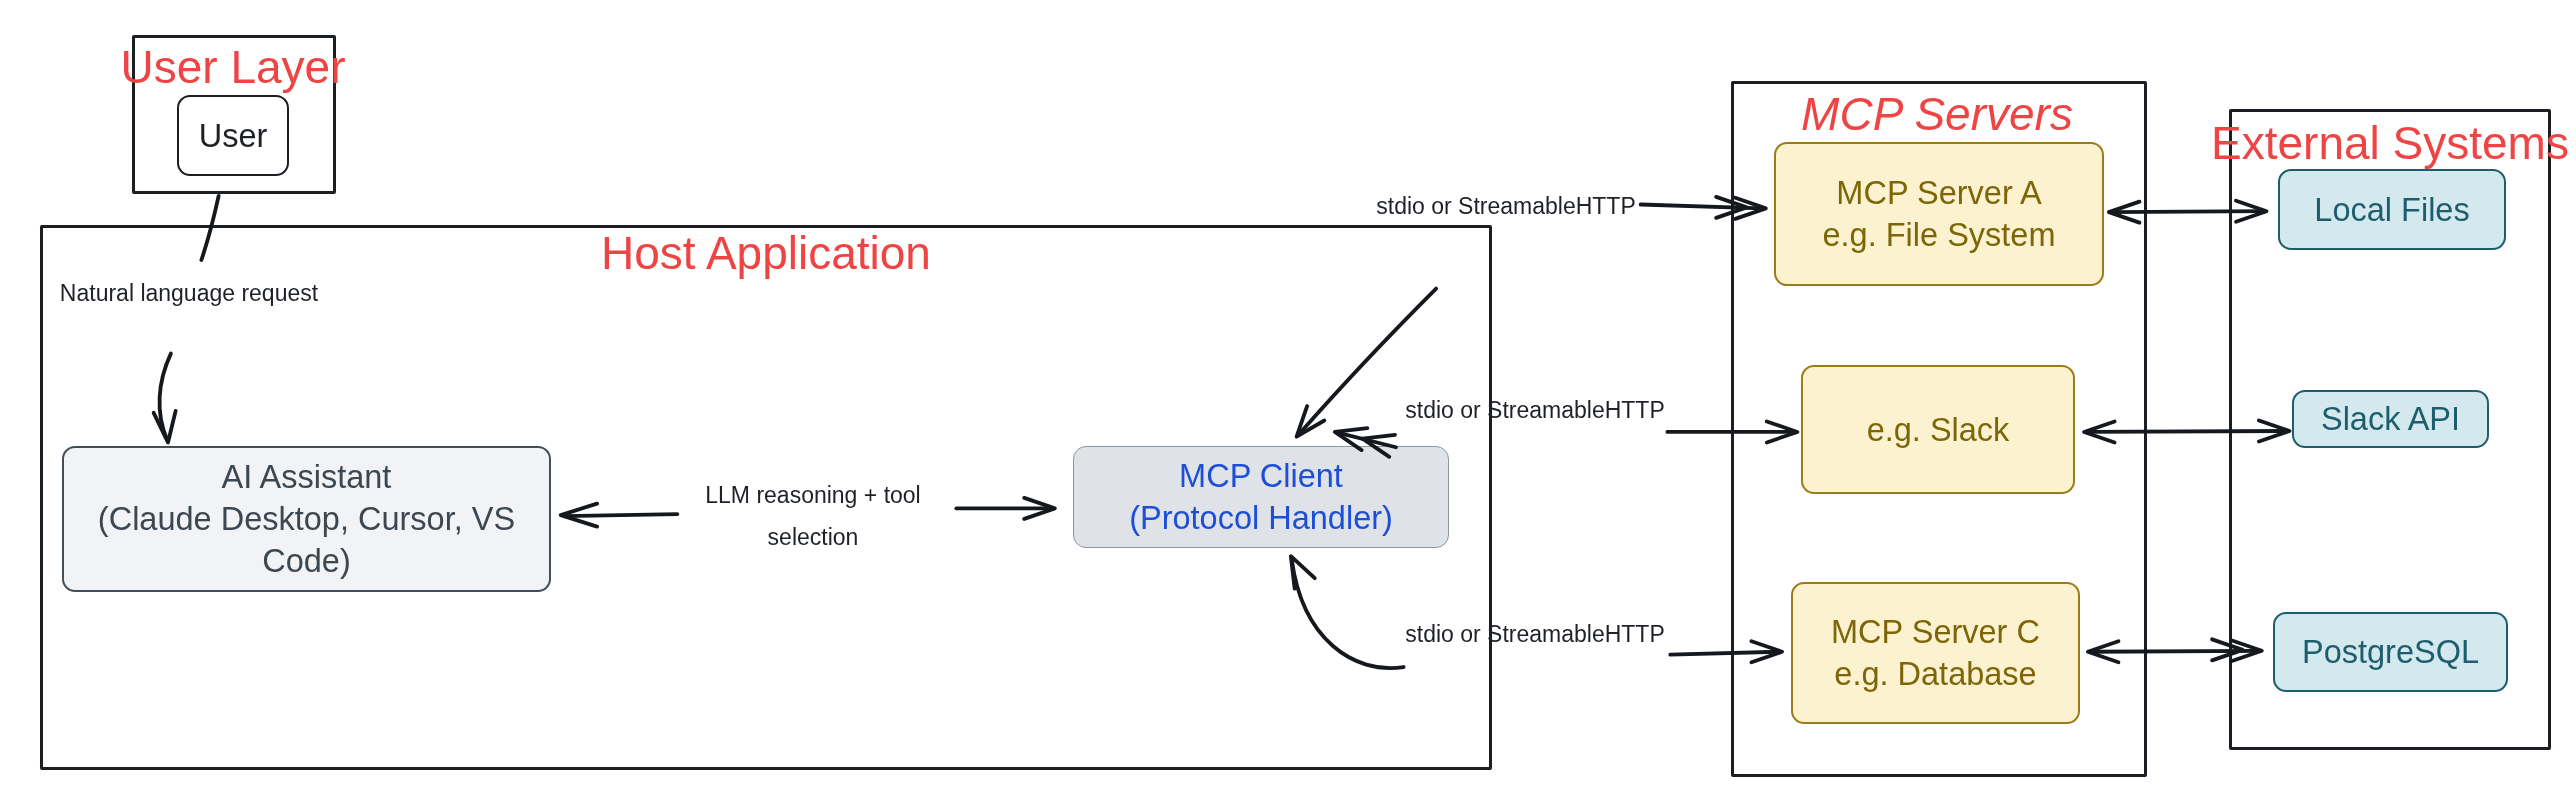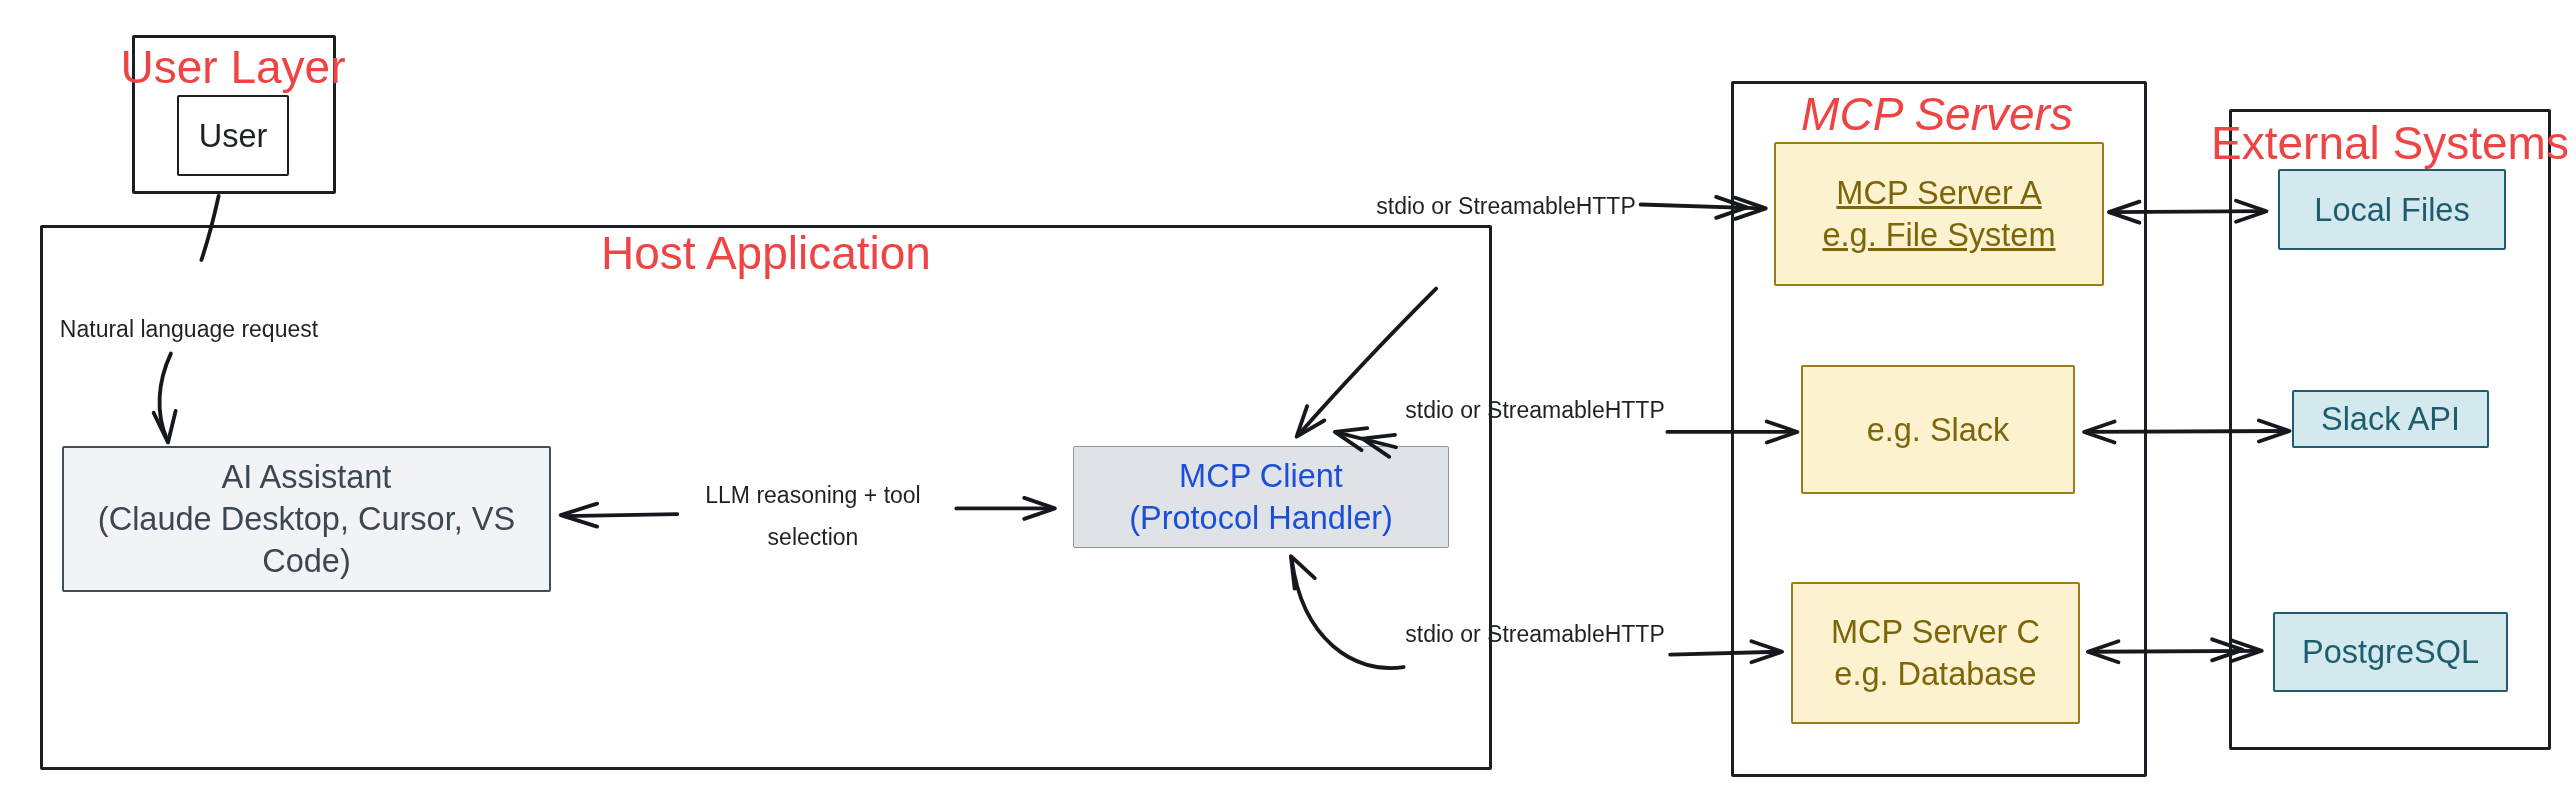--- a/index.html
+++ b/index.html
@@ -8,21 +8,21 @@
     font-family:"Liberation Sans","DejaVu Sans",sans-serif;color:#1e2227;
   }
   .box{position:absolute;box-sizing:border-box;}
   .container-box{border:3.8px solid #1b1f24;background:#ffffff;border-radius:1.9px;}
   .container-title{
     position:absolute;transform:translateX(-50%);white-space:nowrap;
     font-size:46px;line-height:42px;color:#ef4444;text-align:center;z-index:4;
   }
   .node{
     display:flex;flex-direction:column;align-items:center;justify-content:center;
-    text-align:center;font-size:32.5px;line-height:42px;z-index:2;border-radius:2px;
+    text-align:center;font-size:32.5px;line-height:42px;z-index:2;border-radius:13px;
   }
   .node-ai{background:#f1f3f6;border:2.9px solid #434e59;color:#3d4751;}
   .node-client{background:#dfe3e7;border:1.9px solid #8d969d;color:#1d4ed8;}
   .node-server{background:#fcf2cf;border:2.9px solid #9c7c18;color:#7d6608;}
   .node-ext{background:#d4e9ee;border:2.9px solid #1d5d6e;color:#1d5d6e;}
   .edge-label{
     position:absolute;transform:translateX(-50%);width:287px;text-align:center;
     font-size:23px;line-height:42px;color:#1e2227;z-index:4;
   }
   .wires{position:absolute;left:0;top:0;z-index:3;}
@@ -88,21 +88,21 @@
   </div>
 
   <div class="box node node-client" style="left:1073px;top:446px;width:376px;height:102px;">
     <div>MCP Client</div>
     <div>(Protocol Handler)</div>
   </div>
 
   <div class="box container-box" style="left:1731px;top:81px;width:416px;height:696px;"></div>
   <div class="container-title" style="left:1937px;top:93px;font-style:italic;">MCP Servers</div>
 
-  <div class="box node node-server" style="left:1774px;top:142px;width:330px;height:144px;text-decoration:underline;">
+  <div class="box node node-server" style="left:1774px;top:142px;width:330px;height:144px;">
     <div>MCP Server A</div>
     <div>e.g. File System</div>
   </div>
   <div class="box node node-server" style="left:1801px;top:365px;width:274px;height:129px;">
     <div>e.g. Slack</div>
   </div>
   <div class="box node node-server" style="left:1791px;top:582px;width:289px;height:142px;">
     <div>MCP Server C</div>
     <div>e.g. Database</div>
   </div>
@@ -113,20 +113,20 @@
   <div class="box node node-ext" style="left:2278px;top:169px;width:228px;height:81px;">
     <span>Local Files</span>
   </div>
   <div class="box node node-ext" style="left:2292px;top:390px;width:197px;height:58px;">
     <span>Slack API</span>
   </div>
   <div class="box node node-ext" style="left:2273px;top:612px;width:235px;height:80px;">
     <span>PostgreSQL</span>
   </div>
 
-  <div class="edge-label" style="left:189px;top:272px;margin-top:36px;">Natural language request</div>
+  <div class="edge-label" style="left:189px;top:272px;">Natural language request</div>
   <div class="edge-label" style="left:813px;top:474px;">LLM reasoning + tool selection</div>
   <div class="edge-label" style="left:1506px;top:185px;">stdio or StreamableHTTP</div>
   <div class="edge-label" style="left:1535px;top:389px;">stdio or StreamableHTTP</div>
   <div class="edge-label" style="left:1535px;top:613px;">stdio or StreamableHTTP</div>
 
 </div>
 
 
 </body></html>

